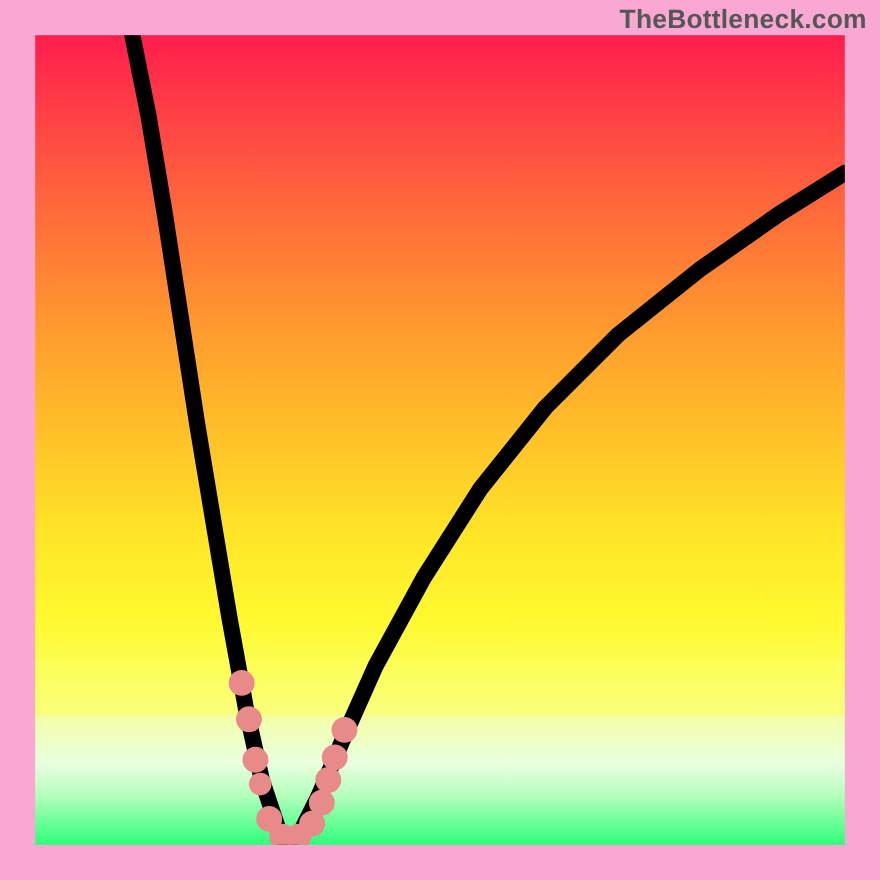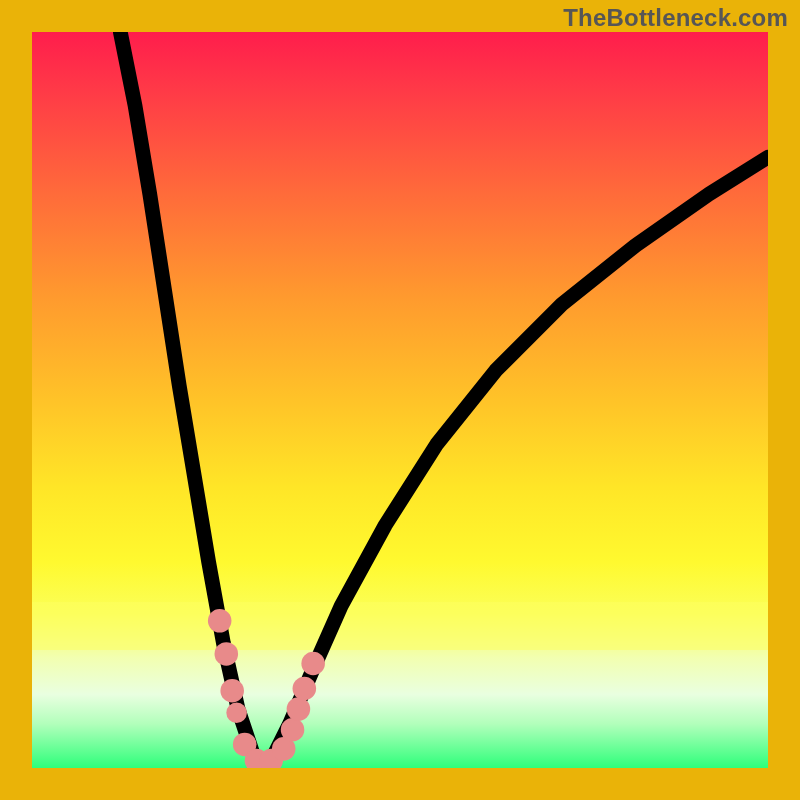--- a/index.html
+++ b/index.html
@@ -1,21 +1,21 @@
 <!DOCTYPE html>
 <html><head>
 <meta charset="utf-8">
 <style>
   * { margin: 0; padding: 0; box-sizing: border-box; }
   html, body { width: 800px; height: 800px; overflow: hidden; background: #000; }
   .frame {
     position: relative;
     width: 800px;
     height: 800px;
-    background: #eab308;
+    background: #f9a8d4;
   }
   .watermark {
     position: absolute;
     top: 4px;
     right: 12px;
     font-family: Arial, Helvetica, sans-serif;
     font-size: 24px;
     font-weight: 600;
     color: #565656;
     letter-spacing: 0.2px;

